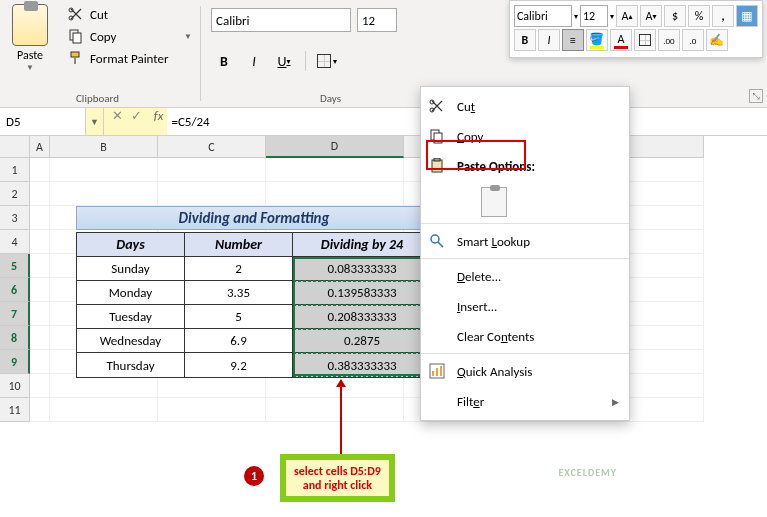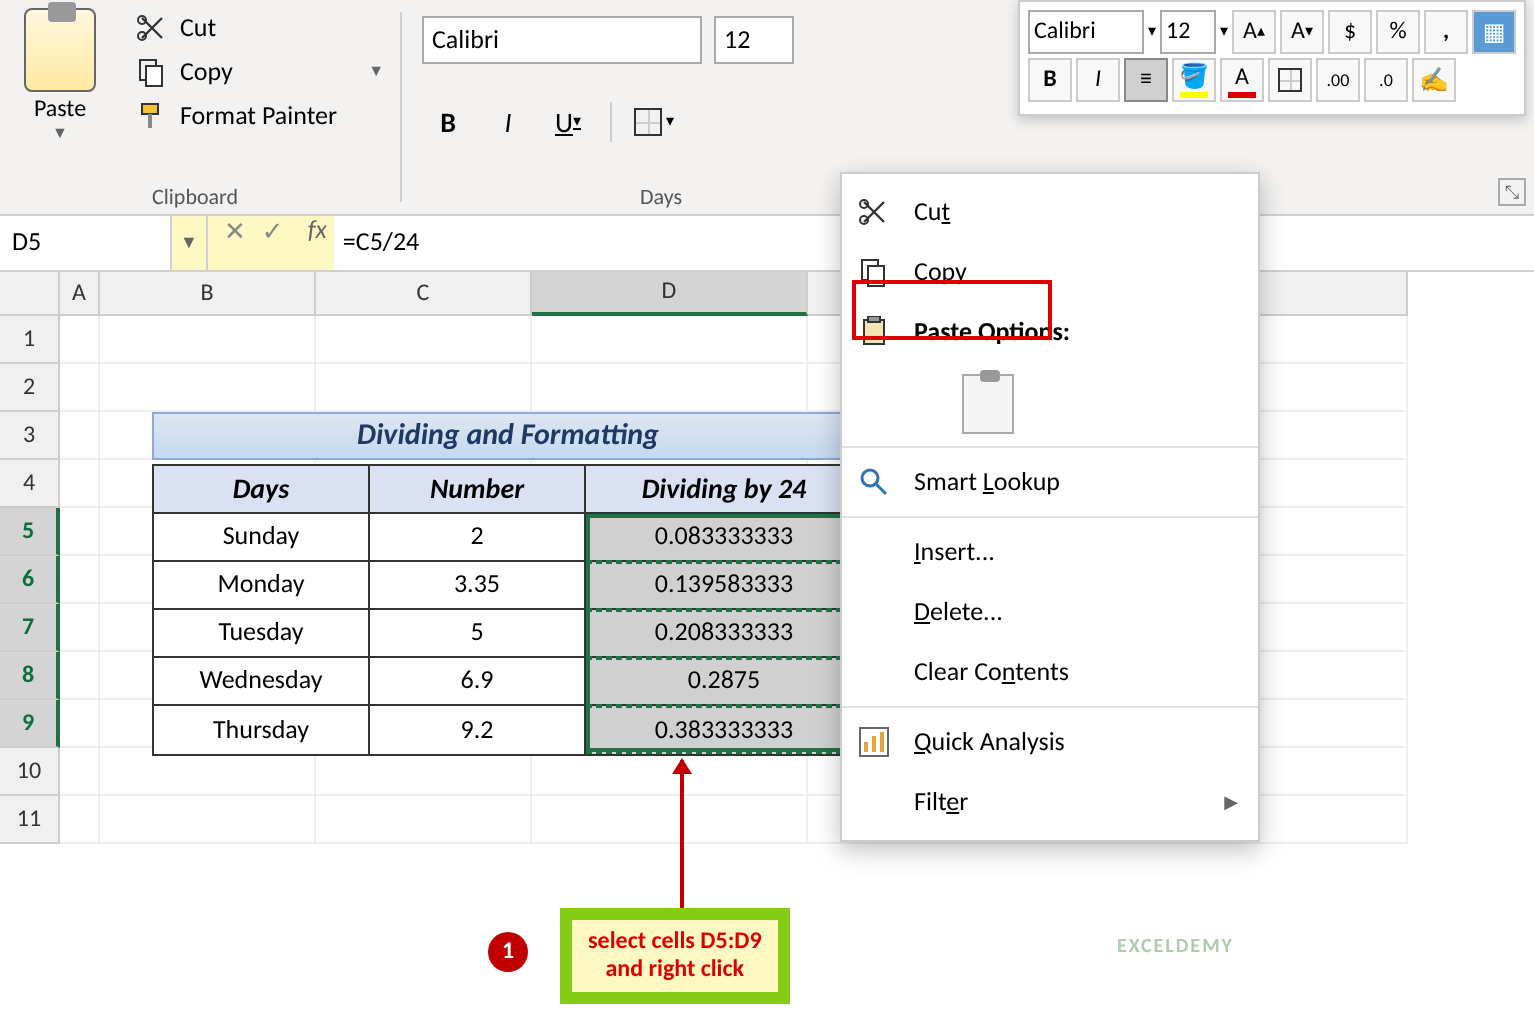--- a/index.html
+++ b/index.html
@@ -404,25 +404,25 @@
         <svg width="16" height="16" viewBox="0 0 16 16">
           <circle cx="6" cy="6" r="4" fill="none" stroke="#2e75b6" stroke-width="1.5"></circle>
           <line x1="9" y1="9" x2="14" y2="14" stroke="#2e75b6" stroke-width="1.5"></line>
         </svg>
       </div>
     <span>Smart <u>L</u>ookup</span>
   </div>
   <div class="ctx-sep"></div>
   <div class="ctx-item">
     <div class="ctx-ico"></div>
+      <span><u>D</u>elete...</span>
+  </div>
+  <div class="ctx-item">
+    <div class="ctx-ico"></div>
       <span><u>I</u>nsert...</span>
-  </div>
-  <div class="ctx-item">
-    <div class="ctx-ico"></div>
-      <span><u>D</u>elete...</span>
   </div>
   <div class="ctx-item">
     <div class="ctx-ico"></div>
       <span>Clear Co<u>n</u>tents</span>
   </div>
   <div class="ctx-sep"></div>
   <div class="ctx-item">
     <div class="ctx-ico">
         <svg width="16" height="16" viewBox="0 0 16 16">
           <rect x="1" y="1" width="14" height="14" fill="none" stroke="#666"></rect>

